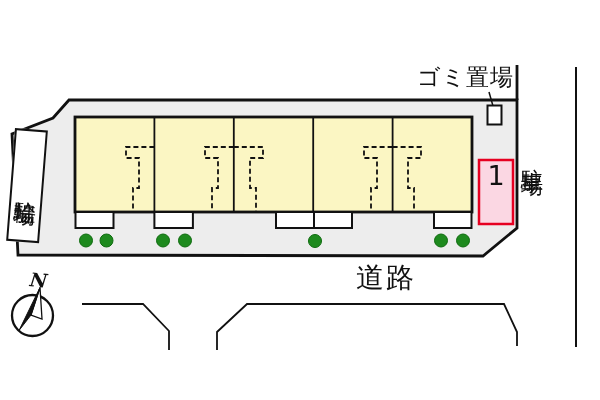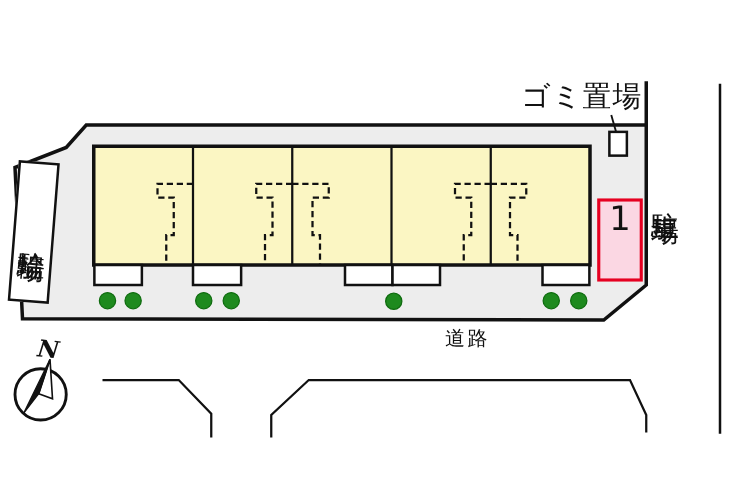--- a/index.html
+++ b/index.html
@@ -11,21 +11,21 @@
   .bike-box{position:absolute;left:15px;top:128px;width:33px;height:113px;
             background:#fff;border:2px solid #111;box-sizing:border-box;
             transform:rotate(4.5deg);transform-origin:top left;
             display:flex;align-items:center;justify-content:center;}
   .bike-box span{writing-mode:vertical-rl;text-orientation:upright;
                  font-size:22px;letter-spacing:2px;line-height:1;}
   .garbage-label{left:417px;top:66px;font-size:23px;letter-spacing:1px;}
   .parking-label{left:521px;top:151px;font-size:22px;letter-spacing:3px;}
   .space-num{left:479px;top:162px;width:34px;text-align:center;
              font-size:27px;font-family:"DejaVu Sans",sans-serif;}
-  .road-label{left:356px;top:264px;font-size:16px;letter-spacing:2px;}
+  .road-label{left:356px;top:264px;font-size:28px;letter-spacing:2px;}
   .north-label{left:30px;top:271px;font-size:19px;font-style:italic;font-weight:bold;
                font-family:"DejaVu Serif","Liberation Serif",serif;
                transform:rotate(6deg);}
 </style>
 </head>
 <body>
 
 <div class="stage">
 
   <svg width="600" height="400" viewBox="0 0 600 400">

